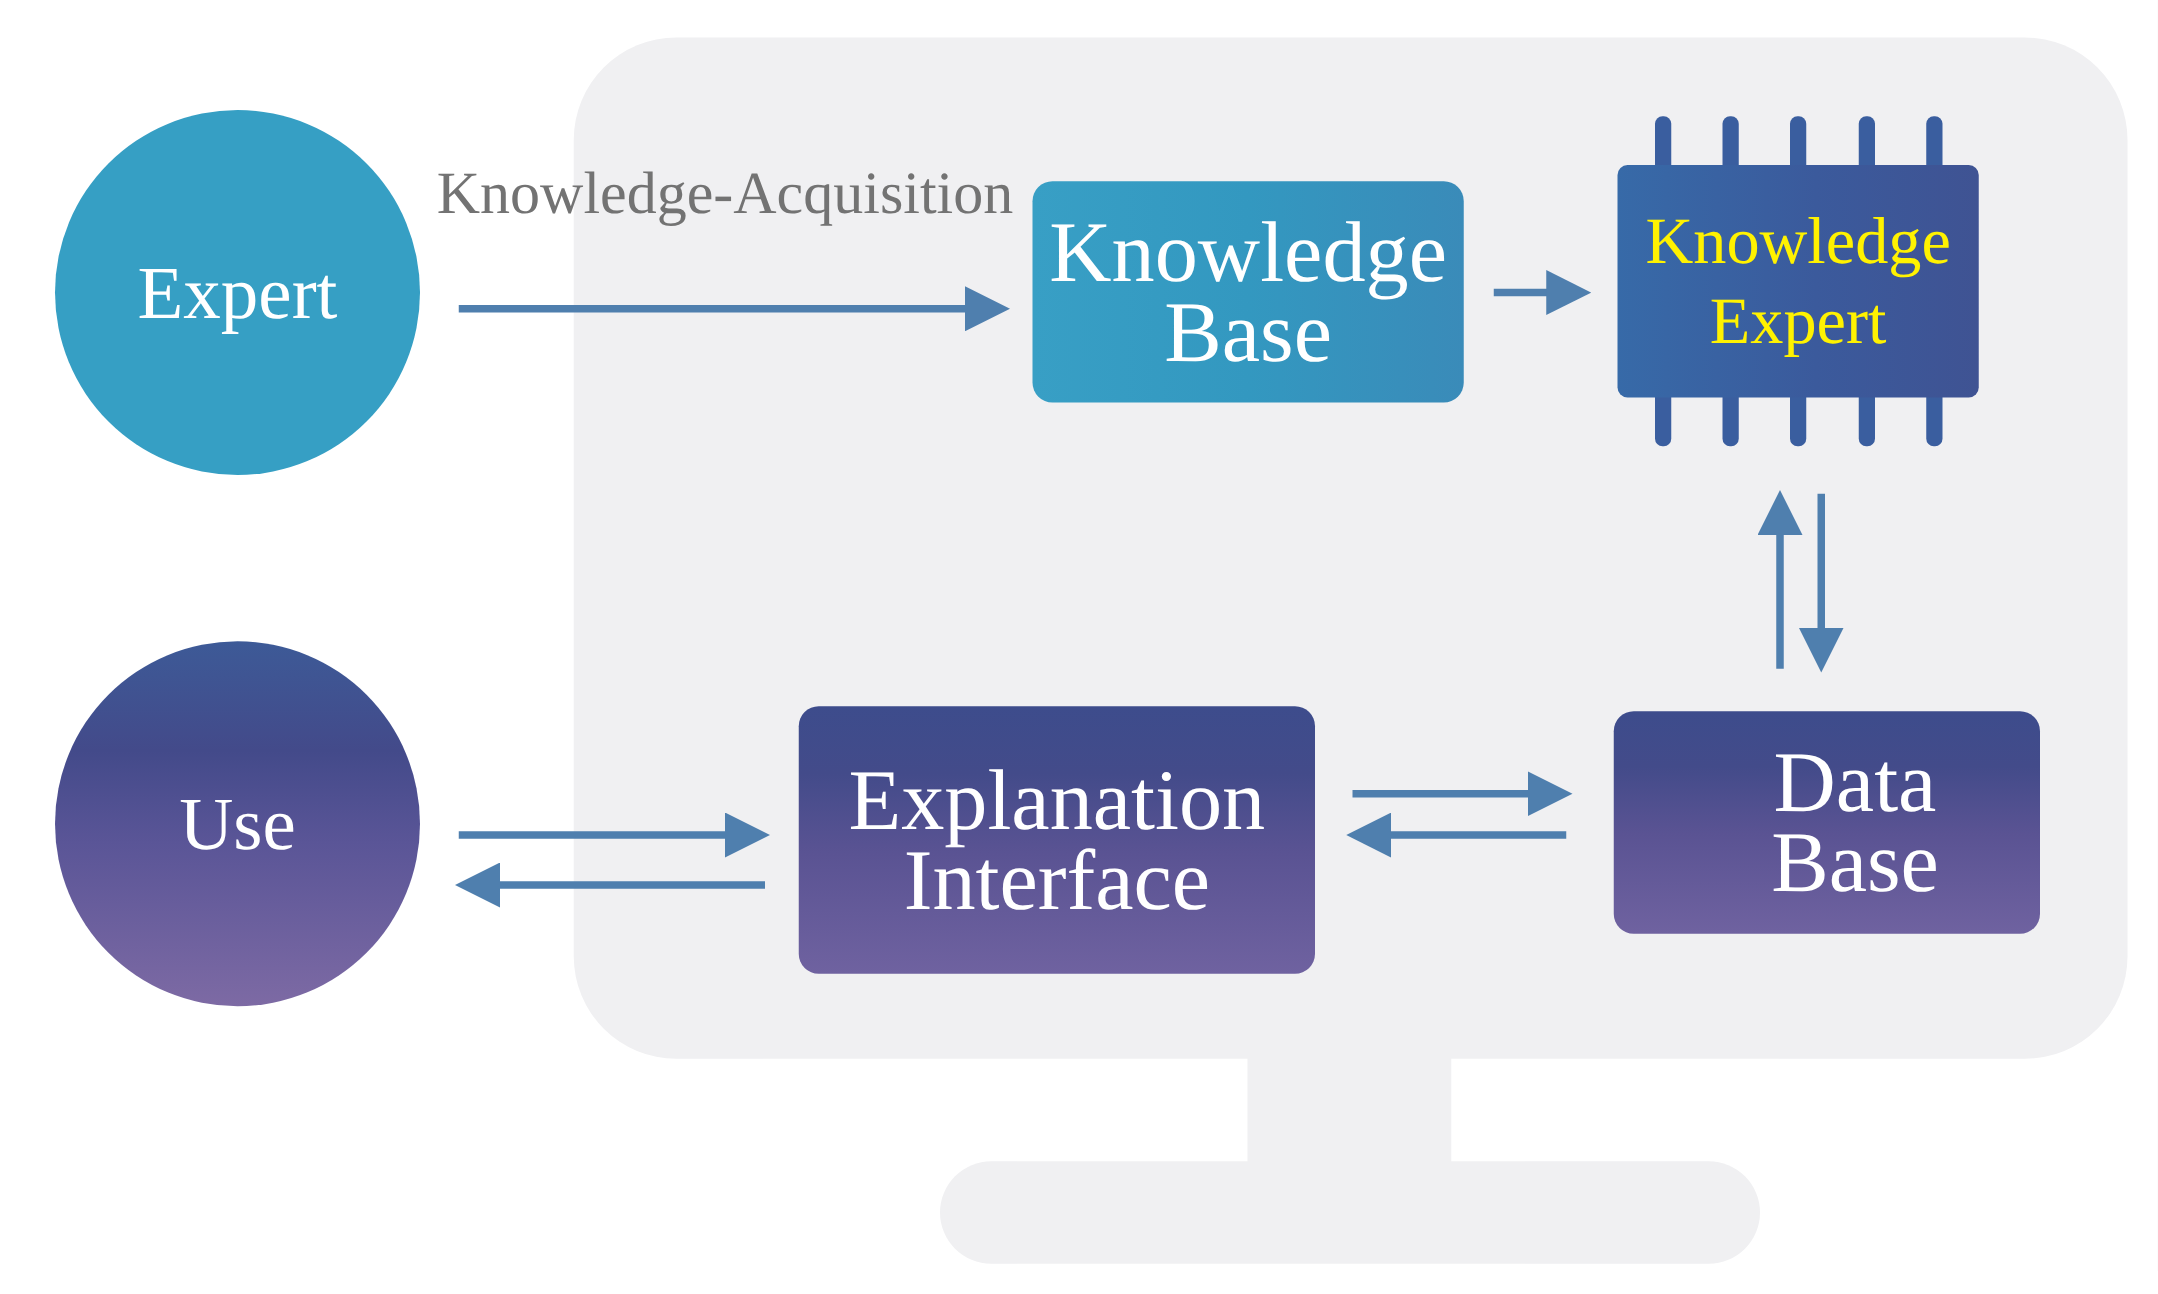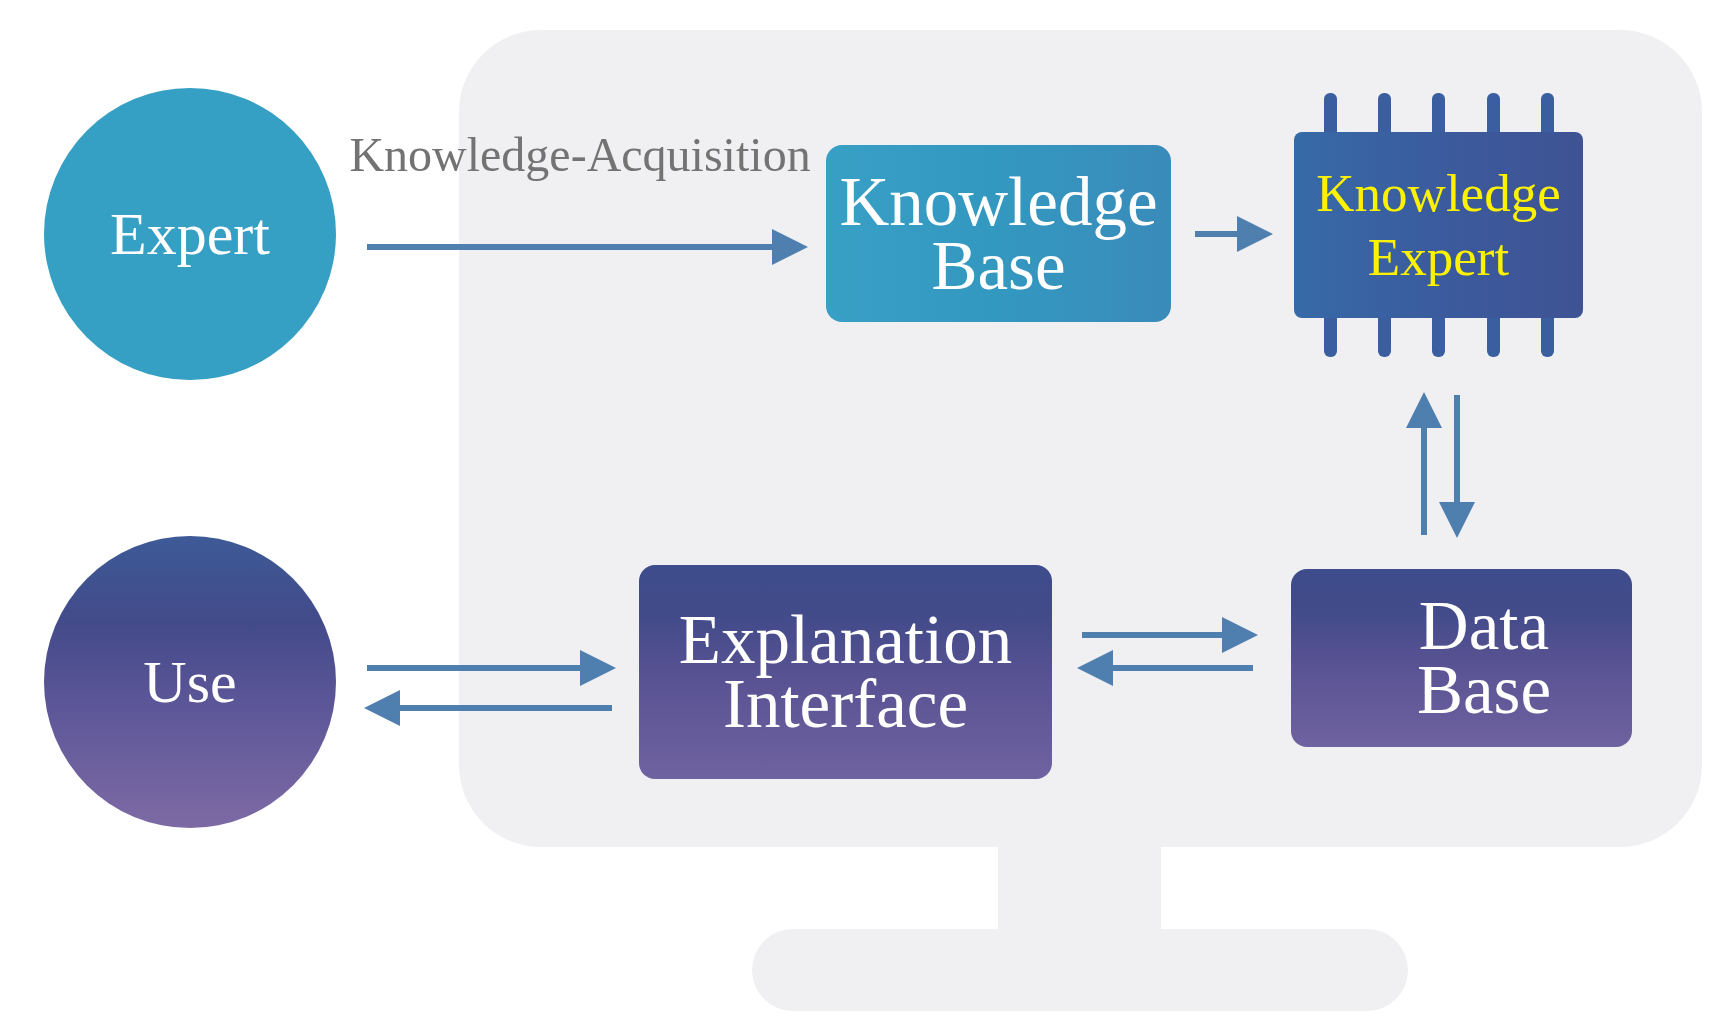--- a/index.html
+++ b/index.html
@@ -3,21 +3,21 @@
 <meta charset="utf-8">
 <style>
   html, body { margin:0; padding:0; background:#ffffff; }
   body { width:1726px; height:1035px; position:relative; overflow:hidden; font-family:"Liberation Serif", "DejaVu Serif", serif; }
   .abs { position:absolute; }
   .panel { left:459px; top:30px; width:1243px; height:817px; background:#f0f0f2; border-radius:82px; }
   .neck { left:998px; top:840px; width:163px; height:95px; background:#f0f0f2; }
   .base { left:752px; top:929px; width:656px; height:82px; background:#f0f0f2; border-radius:41px; }
   .circle { border-radius:50%; display:flex; align-items:center; justify-content:center; color:#fff; font-size:60px;font-family:Liberation Serif, serif; }
   .expert { left:44px; top:88px; width:292px; height:292px; background:#369fc4; }
-  .use { left:44px; top:536px; width:292px; height:292px; background:linear-gradient(180deg,#3d5a97 0%,#434a8a 30%,#5a5597 55%,#7d6aa4 100%);justify-content:center; }
+  .use { left:44px; top:513px; width:292px; height:292px; background:linear-gradient(180deg,#3d5a97 0%,#434a8a 30%,#5a5597 55%,#7d6aa4 100%);justify-content:center; }
   .box { display:flex; flex-direction:column; align-items:center; justify-content:center; color:#fff; font-size:69px; line-height:64px; text-align:center; border-radius:16px; }
   .kb { left:826px; top:145px; width:345px; height:177px; background:linear-gradient(90deg,#389fc5 0%,#3398c0 50%,#3a8bb9 100%); }
   .chip { left:1294px; top:132px; width:289px; height:186px; background:linear-gradient(90deg,#376aa8 0%,#3b5a9c 55%,#3f5393 100%); border-radius:8px; color:#fff200; font-size:53px; line-height:64px; }
   .pin { width:13px; border-radius:6px; background:#3a5e9f; }
   .ei { left:639px; top:565px; width:413px; height:214px; background:linear-gradient(180deg,#3d4c8c 0%,#434b8a 25%,#5a5393 55%,#6f62a0 100%); }
   .db { left:1291px; top:569px; width:296px; height:178px; background:linear-gradient(180deg,#3d4c8c 0%,#434b8a 25%,#5a5393 55%,#6f62a0 100%);padding-left:45px; }
   .acq-label { left:300px; top:128px; width:560px; text-align:center; color:#737373; font-size:48px; line-height:54px; }
   svg.arrows { position:absolute; left:0; top:0; }
 </style>
 </head>

